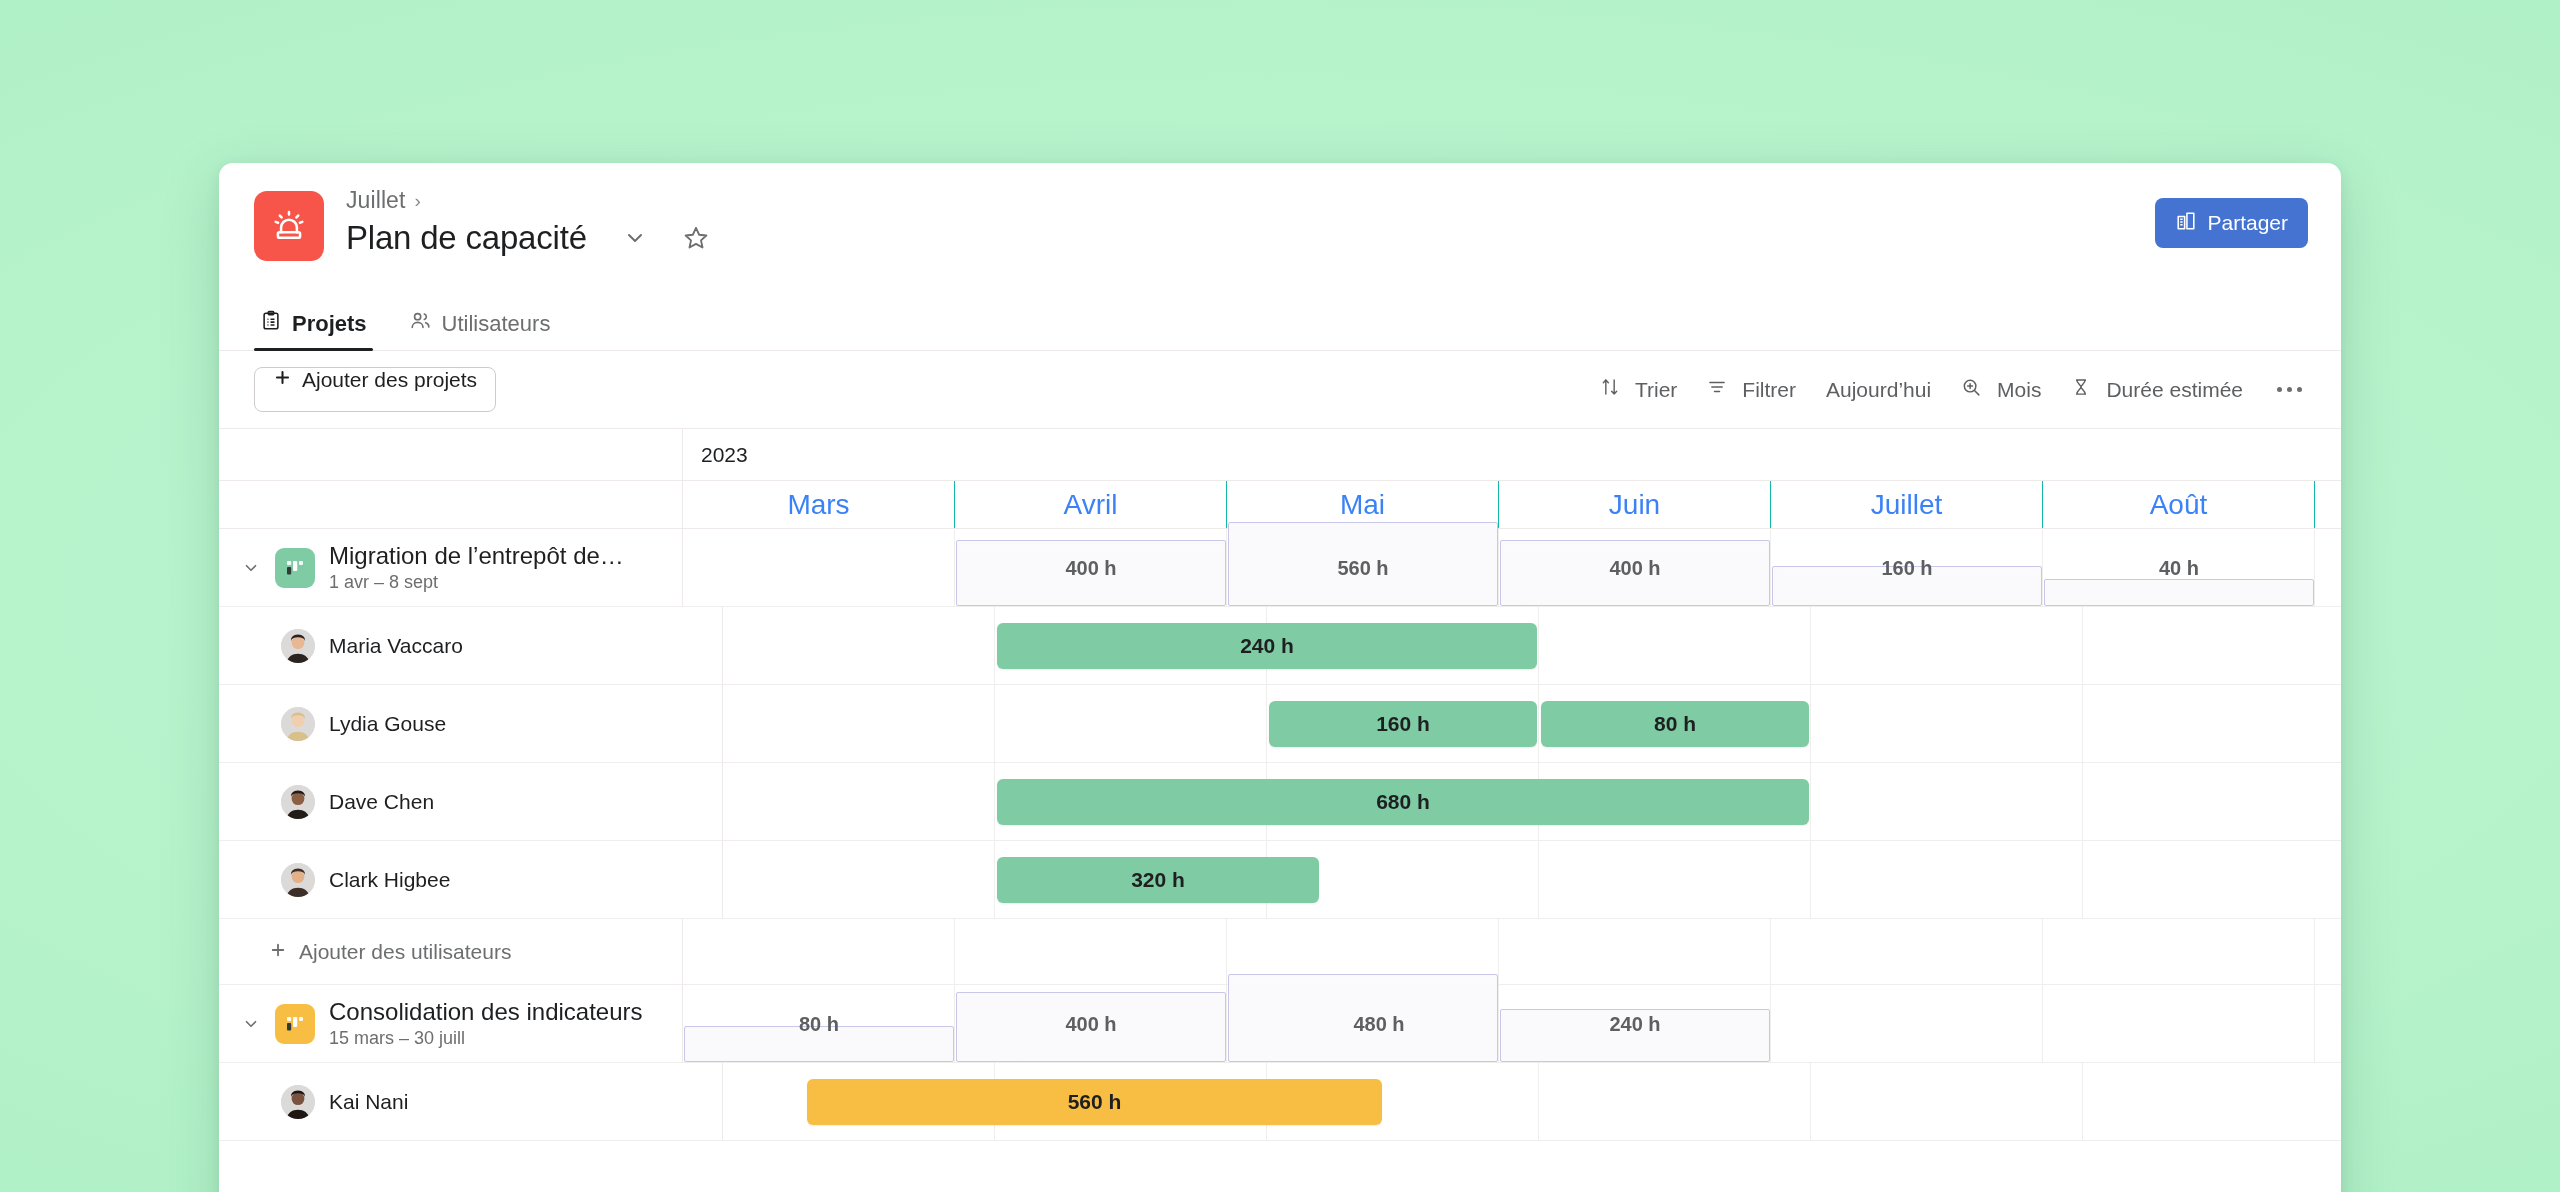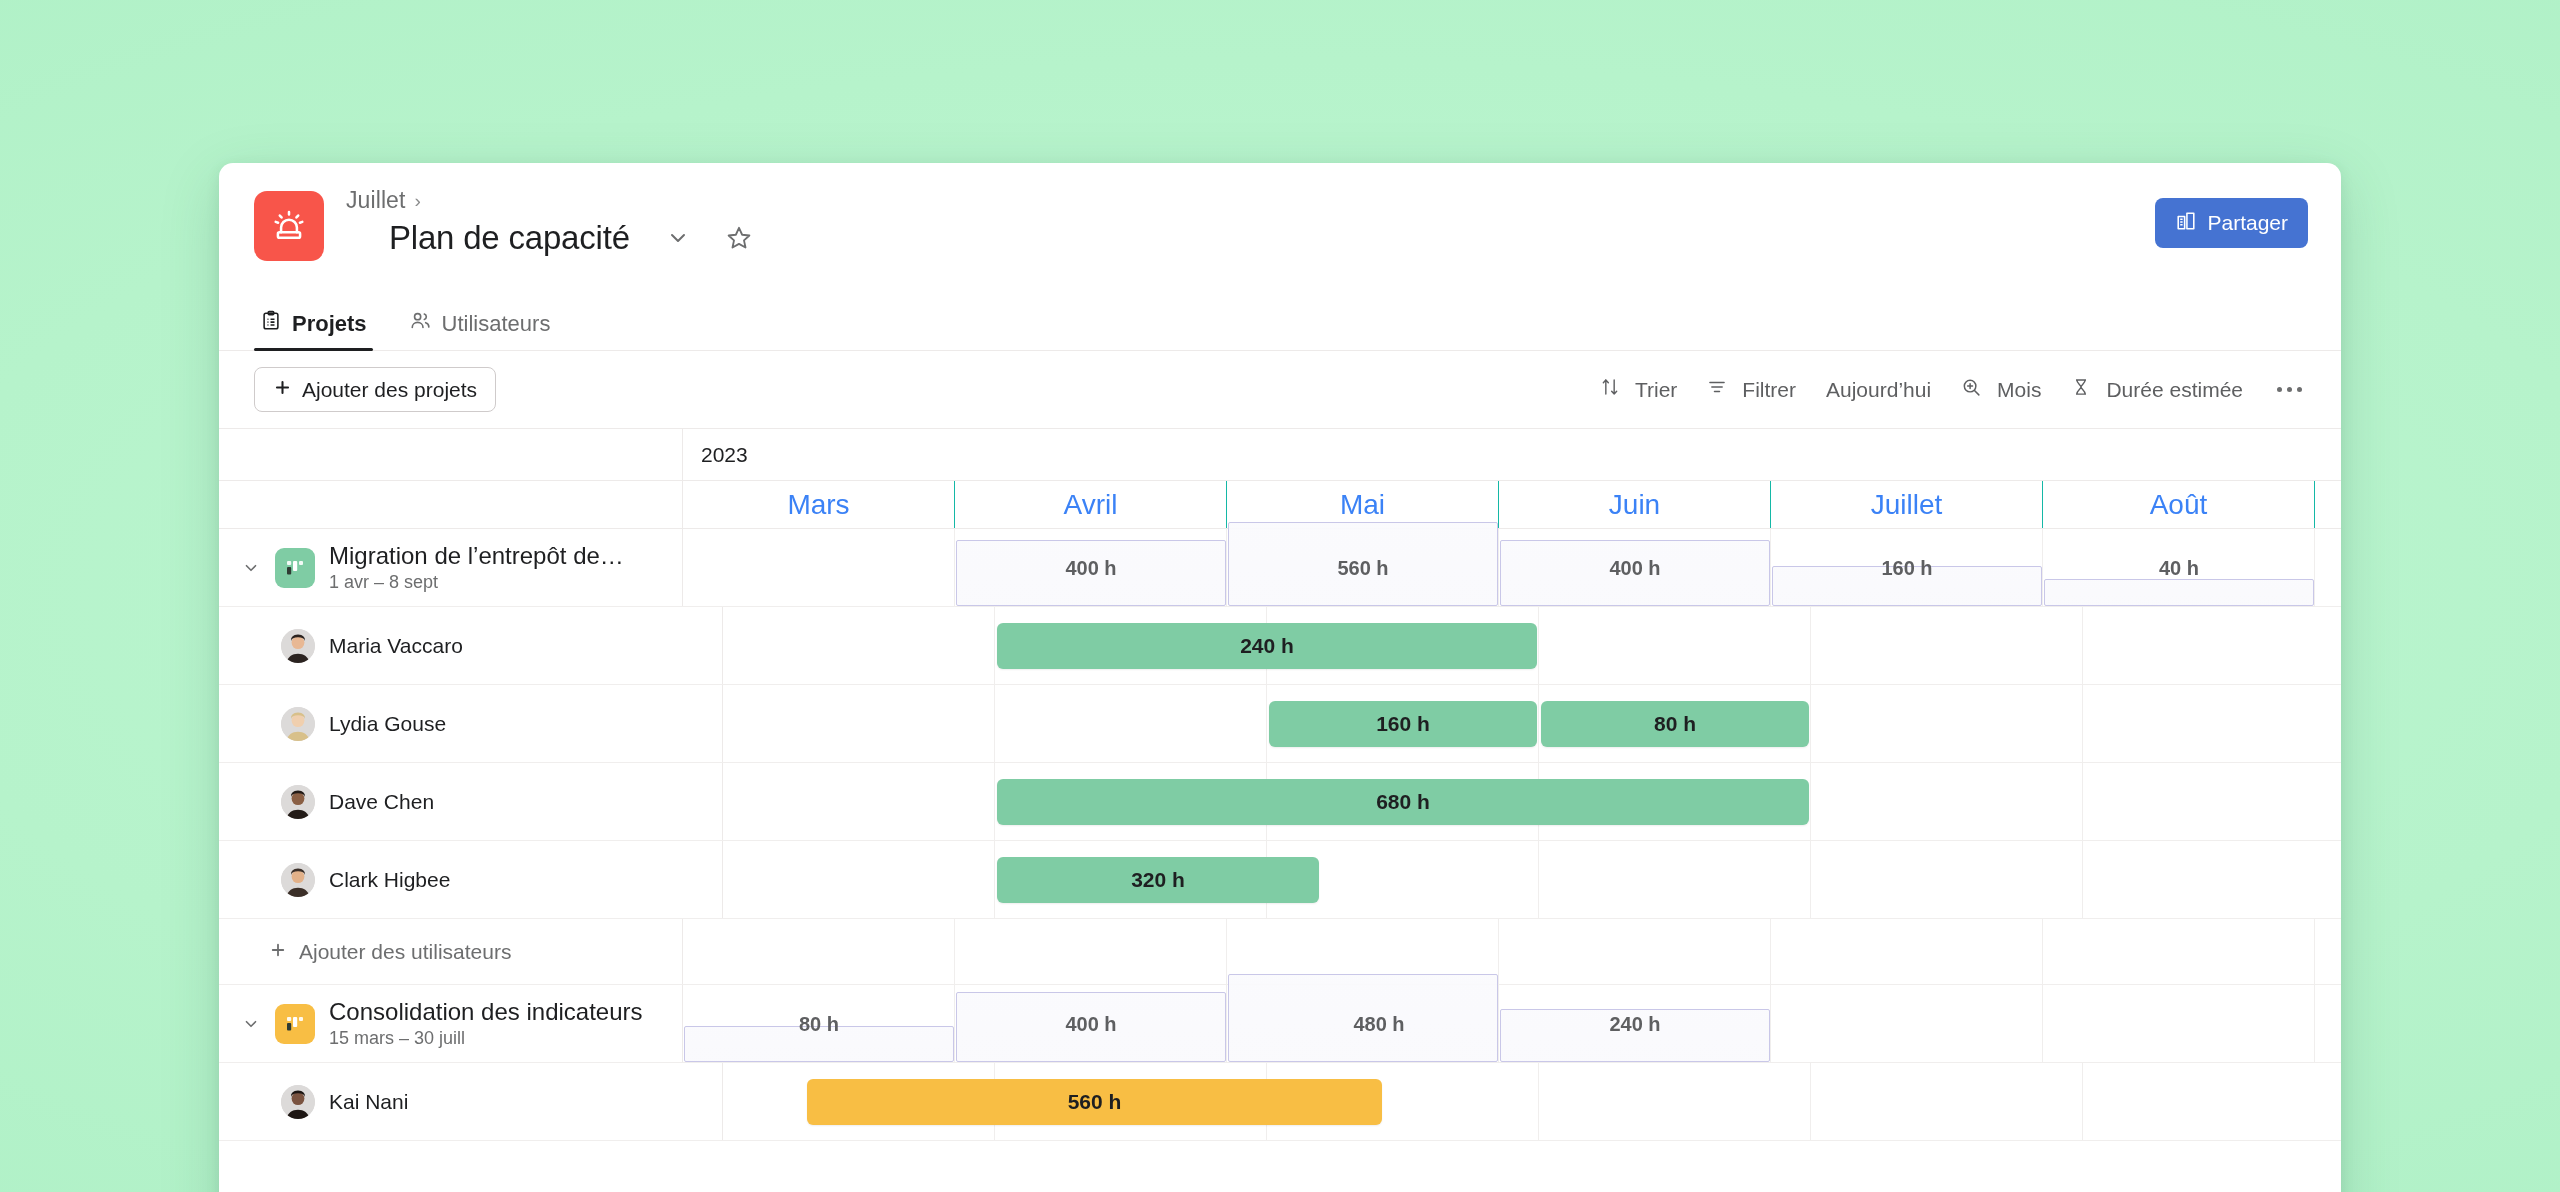--- a/index.html
+++ b/index.html
@@ -32,21 +32,21 @@
     width: 70px; height: 70px; border-radius: 13px;
     background: #f8554a;
     display: flex; align-items: center; justify-content: center;
   }
   .crumbs { position: absolute; left: 127px; top: 24px; }
   .crumb-row { display: flex; align-items: center; gap: 9px; }
   .crumb-link {
     font-size: 23px; color: #6d6e6f; letter-spacing: .1px;
   }
   .crumb-chev { font-size: 19px; color: #8a8b8c; line-height: 1; }
-  .title-row { display: flex; align-items: center; gap: 36px; margin-top: 5px; margin-left: 43px; }
+  .title-row { display: flex; align-items: center; gap: 36px; margin-top: 5px; }
   .pg-title { font-size: 33px; color: #1e1f21; letter-spacing: -.2px; }
   .chev-dn, .star-btn { color: #6d6e6f; display: flex; align-items: center; }
   .share-btn {
     position: absolute; right: 33px; top: 35px;
     height: 50px; padding: 0 20px;
     background: #4573d2; border-radius: 8px;
     display: flex; align-items: center; gap: 10px;
     color: #fff; font-size: 21px;
     border: none; cursor: pointer;
   }
@@ -72,21 +72,21 @@
 
   
   .toolbar {
     height: 78px; padding: 0 35px;
     display: flex; align-items: center; justify-content: space-between;
     border-bottom: 1px solid #edeae9;
   }
   .add-proj {
     height: 45px; padding: 0 18px;
     border: 1px solid #cfcbcb; border-radius: 8px; background: #fff;
-    display: flex; align-items: center; gap: 10px;
+    display: flex; align-items: flex-start; gap: 10px;
     font-size: 21px; color: #1e1f21; cursor: pointer;
   }
   .tb-right { display: flex; align-items: center; gap: 30px; }
   .tb-item {
     display: flex; align-items: center; gap: 15px;
     font-size: 21px; color: #5e5f61; cursor: pointer;
   }
   .tb-dots { display: flex; gap: 5px; padding: 0 4px; cursor: pointer; }
   .tb-dots i { width: 5px; height: 5px; border-radius: 50%; background: #6d6e6f; display: block; }
 

